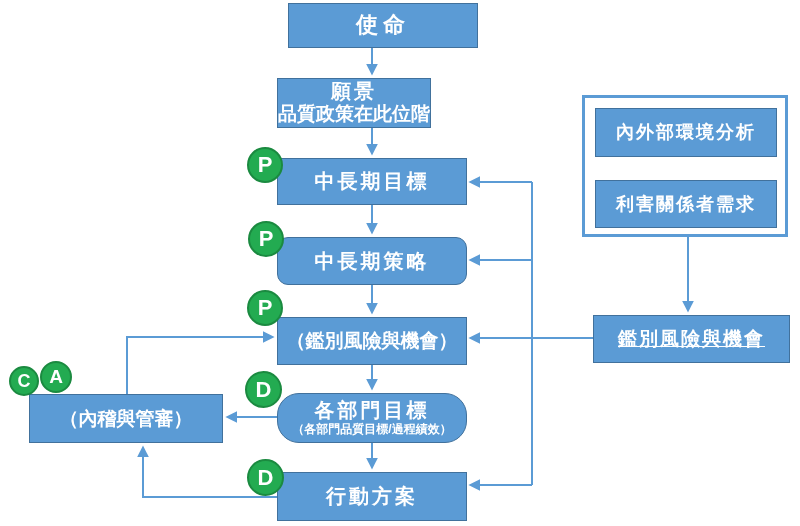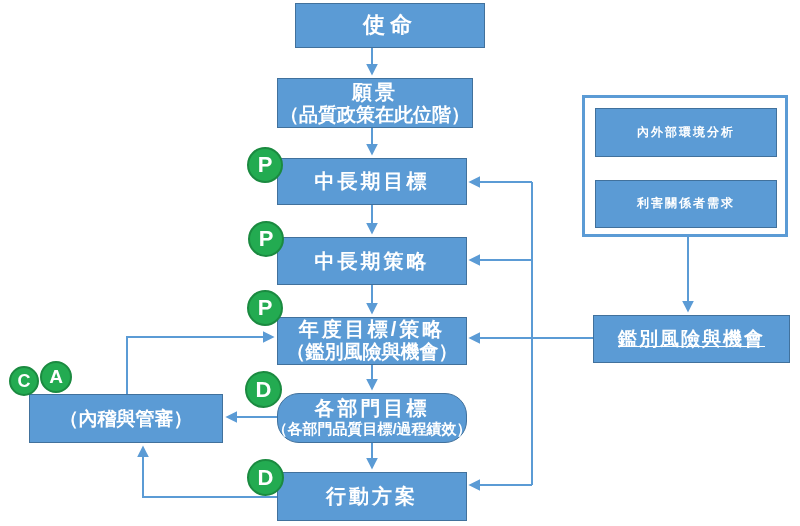--- a/index.html
+++ b/index.html
@@ -8,34 +8,34 @@
     font-family:"Liberation Sans",sans-serif;overflow:hidden;
   }
   .box{
     position:absolute;background:#5B9BD5;border:1px solid #41719C;
     color:#fff;display:flex;flex-direction:column;align-items:center;justify-content:center;
     text-align:center;box-sizing:border-box;z-index:2;
   }
   .lbl{font-size:20px;font-weight:bold;letter-spacing:3px;line-height:1.12;white-space:nowrap;}
   .lbl.big{font-size:22px;letter-spacing:5px;}
   .sub{font-size:19px;font-weight:bold;line-height:1.25;white-space:nowrap;}
-  .sub.tiny{font-size:15px;}
+  .sub.tiny{font-size:12px;}
 
-  .b-mission{left:295px;top:3px;width:190px;height:45px;}
-  .b-vision{left:277px;top:78px;width:196px;height:50px;justify-content:flex-end;}
+  .b-mission{left:288px;top:3px;width:190px;height:45px;}
+  .b-vision{left:277px;top:78px;width:154px;height:50px;}
   .b-midlong-goal{left:277px;top:158px;width:190px;height:47px;}
-  .b-midlong-strategy{left:277px;top:237px;width:190px;height:48px;}
+  .b-midlong-strategy{left:277px;top:237px;width:190px;height:48px;border-radius:11px;}
   .b-annual-goal{left:277px;top:317px;width:190px;height:48px;}
   .b-dept-goal{left:277px;top:393px;width:190px;height:50px;border-radius:22px;}
   .b-action-plan{left:277px;top:472px;width:190px;height:49px;text-align:right;}
   .b-review{left:29px;top:394px;width:194px;height:49px;}
   .b-env{left:595px;top:108px;width:182px;height:49px;}
   .b-stakeholder{left:595px;top:180px;width:182px;height:48px;}
   .b-risk{left:593px;top:315px;width:197px;height:48px;text-decoration:underline;}
-  .b-env .lbl,.b-stakeholder .lbl{font-size:12px;letter-spacing:2px;}
+  .b-env .lbl,.b-stakeholder .lbl{font-size:18px;letter-spacing:2px;}
   .b-risk .lbl{font-size:19px;letter-spacing:2px;}
 
   .frame{
     position:absolute;left:582px;top:95px;width:206px;height:142px;
     border:3px solid #5B9BD5;background:#fff;box-sizing:border-box;z-index:1;
   }
 
   .badge{
     position:absolute;background:#23AB51;border:2px solid #1B8A40;border-radius:50%;
     color:#fff;font-weight:bold;display:flex;align-items:center;justify-content:center;
@@ -92,21 +92,20 @@
 
 <div class="box b-midlong-goal">
   <div class="lbl">中長期目標</div>
 </div>
 
 <div class="box b-midlong-strategy">
   <div class="lbl">中長期策略</div>
 </div>
 
 <div class="box b-annual-goal">
-  <div class="lbl">年度目標/策略</div>
   <div class="sub">（鑑別風險與機會）</div>
 </div>
 
 <div class="box b-dept-goal">
   <div class="lbl">各部門目標</div>
   <div class="sub tiny">（各部門品質目標/過程績效）</div>
 </div>
 
 <div class="box b-action-plan">
   <div class="lbl">行動方案</div>

